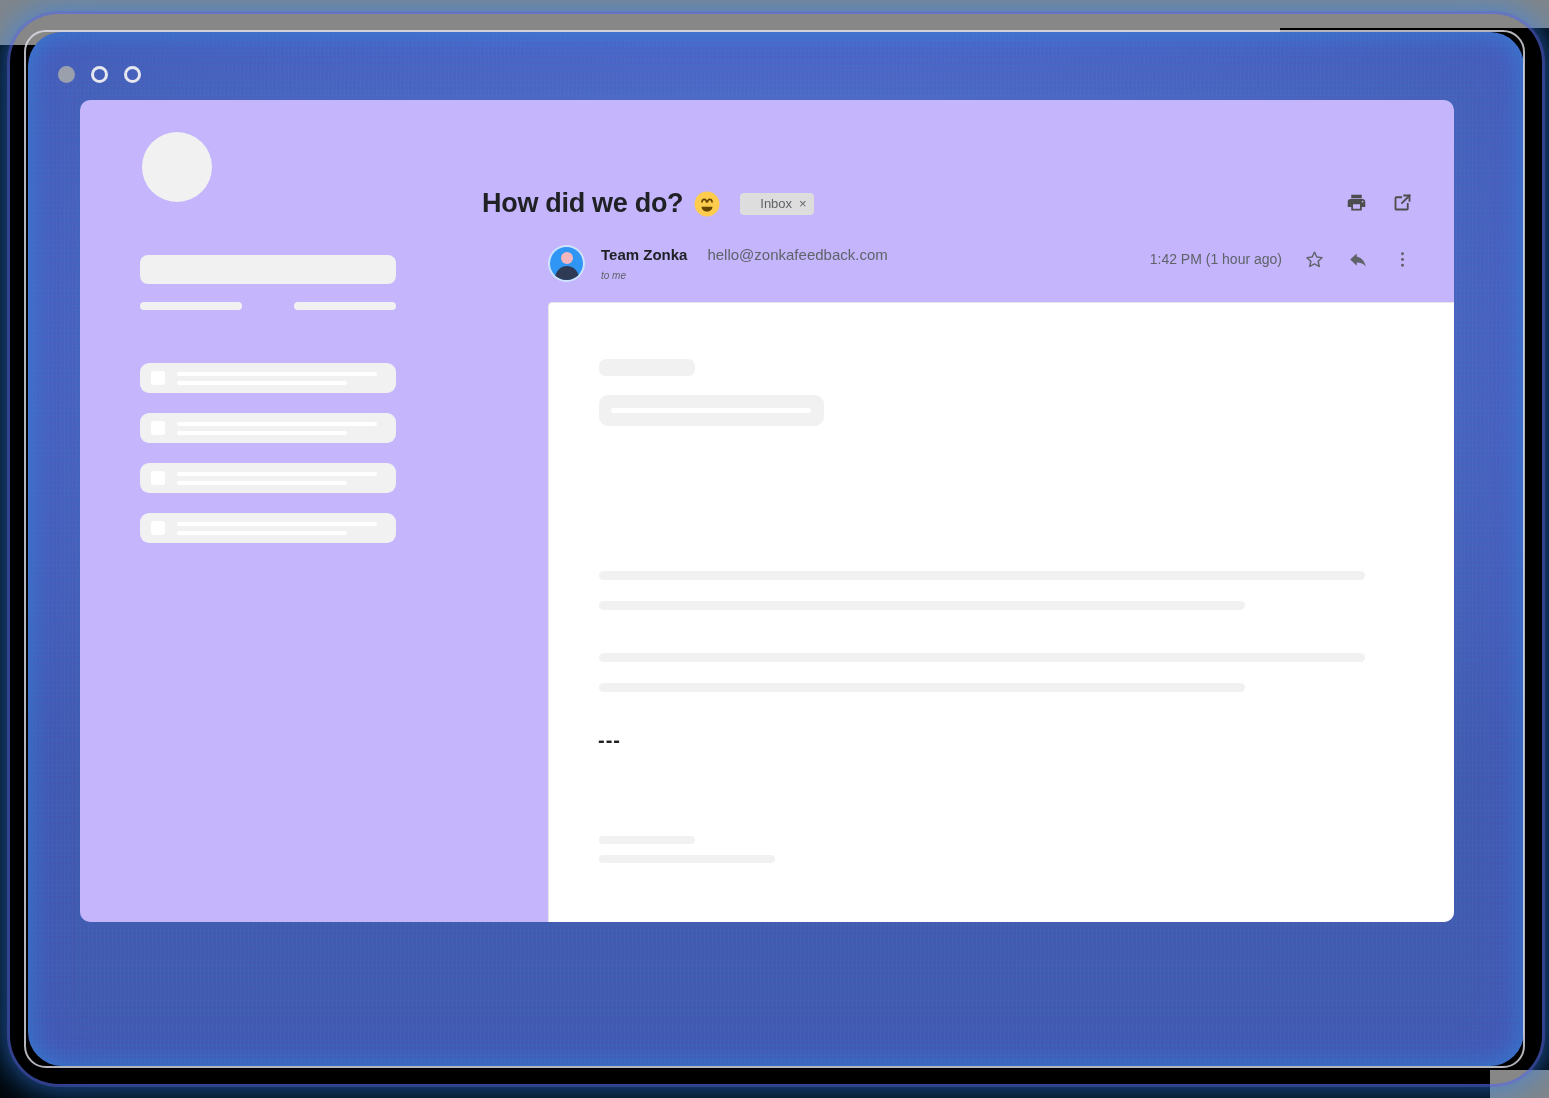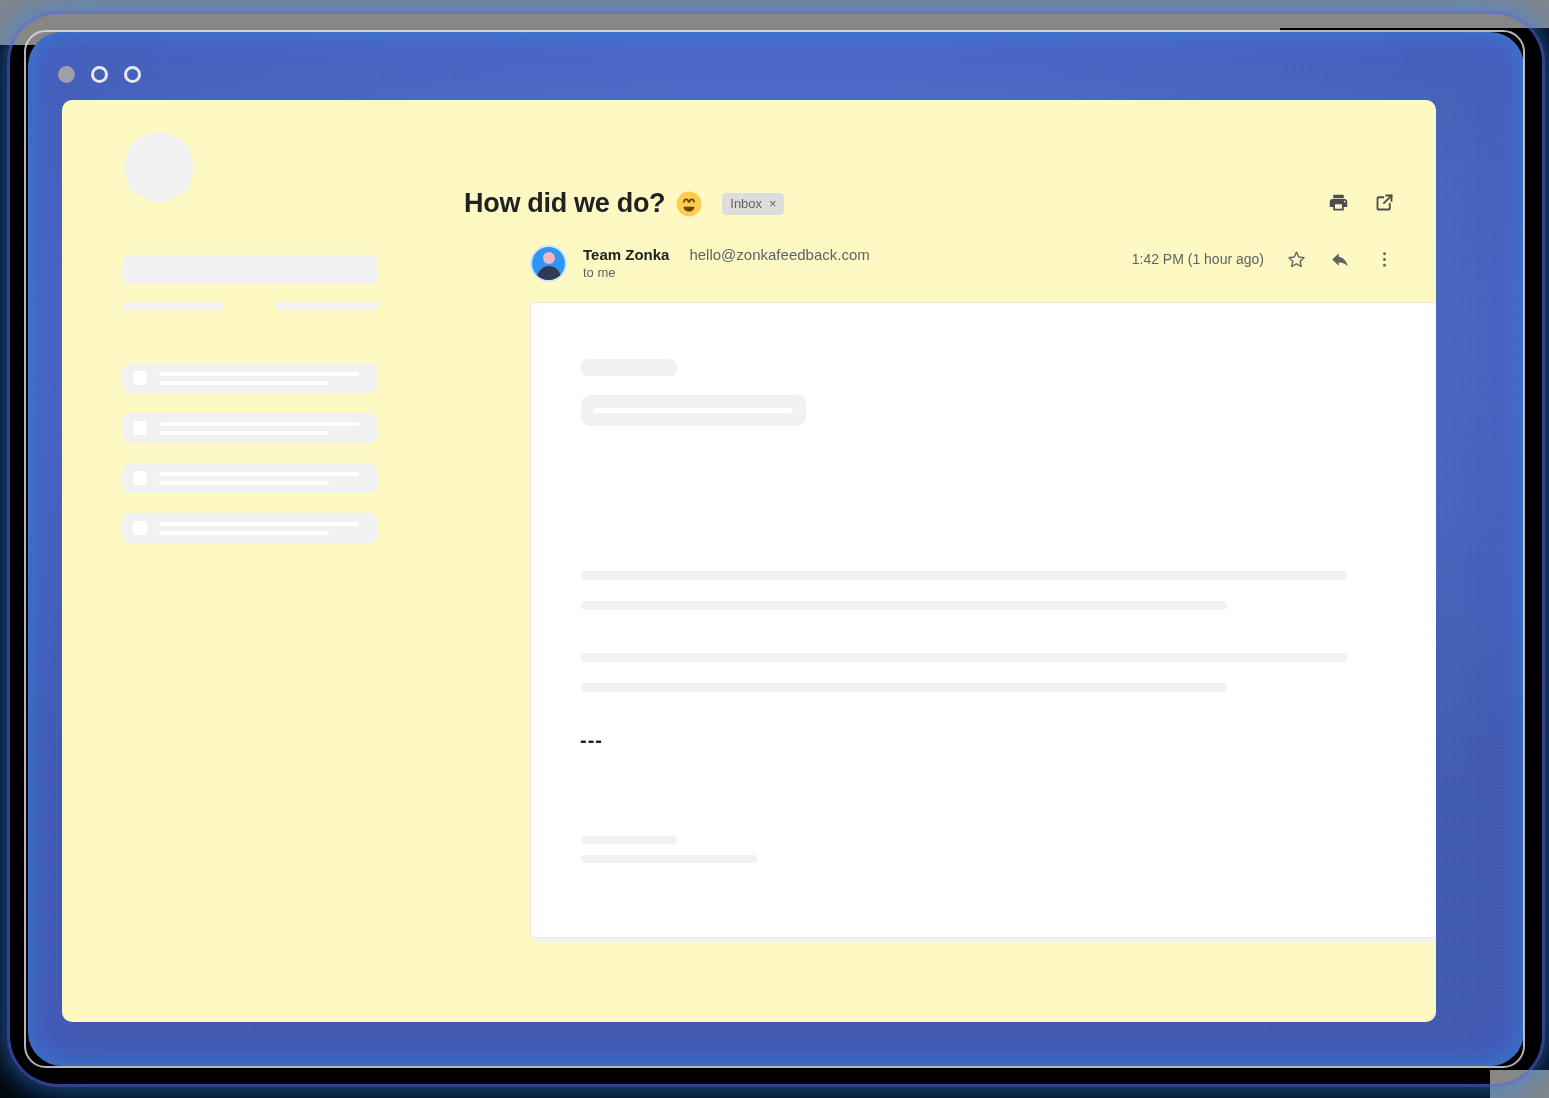--- a/index.html
+++ b/index.html
@@ -109,25 +109,25 @@
     height: 17px;
     border-radius: 50%;
     box-sizing: border-box;
   }
   .dot.filled { background: #9aa0ac; }
   .dot.hollow { border: 3px solid #e6e8ee; background: transparent; }
 
   
   .app-page {
     position: absolute;
-    left: 62px;
+    left: 80px;
     top: 100px;
     width: 1374px;
-    height: 922px;
-    background: #fef9c3;
+    height: 822px;
+    background: #c4b5fd;
     border-radius: 10px;
     overflow: hidden;
   }
 
   
   .sidebar {
     position: absolute;
     left: 0; top: 0;
     width: 330px;
     height: 100%;
@@ -219,21 +219,21 @@
   .emoji-face {
     width: 28px; height: 28px;
     display: block;
   }
   .label-chip {
     margin-left: 19px;
     background: #ddddde;
     color: #5f6368;
     font-size: 13px;
     border-radius: 4px;
-    padding: 3px 7px 4px 8px;
+    padding: 3px 7px 4px 20px;
     display: inline-flex;
     align-items: center;
     gap: 7px;
     white-space: nowrap;
   }
   .label-chip .chip-x {
     font-size: 13px;
     color: #5f6368;
     line-height: 1;
   }
@@ -301,22 +301,24 @@
     font-size: 15px;
     color: #5f6368;
     line-height: 1.4;
   }
   .sender-name {
     font-weight: 700;
     color: #202124;
     margin-right: 20px;
   }
   .sender-line2 {
-    font-size: 13px;
+    font-size: 10px;
     color: #5f6368;
+    margin-top: 5px;
+    font-style: italic;
   }
   .msg-actions {
     position: absolute;
     right: 0;
     top: 2px;
     display: flex;
     align-items: center;
     gap: 20px;
   }
   .timestamp {

